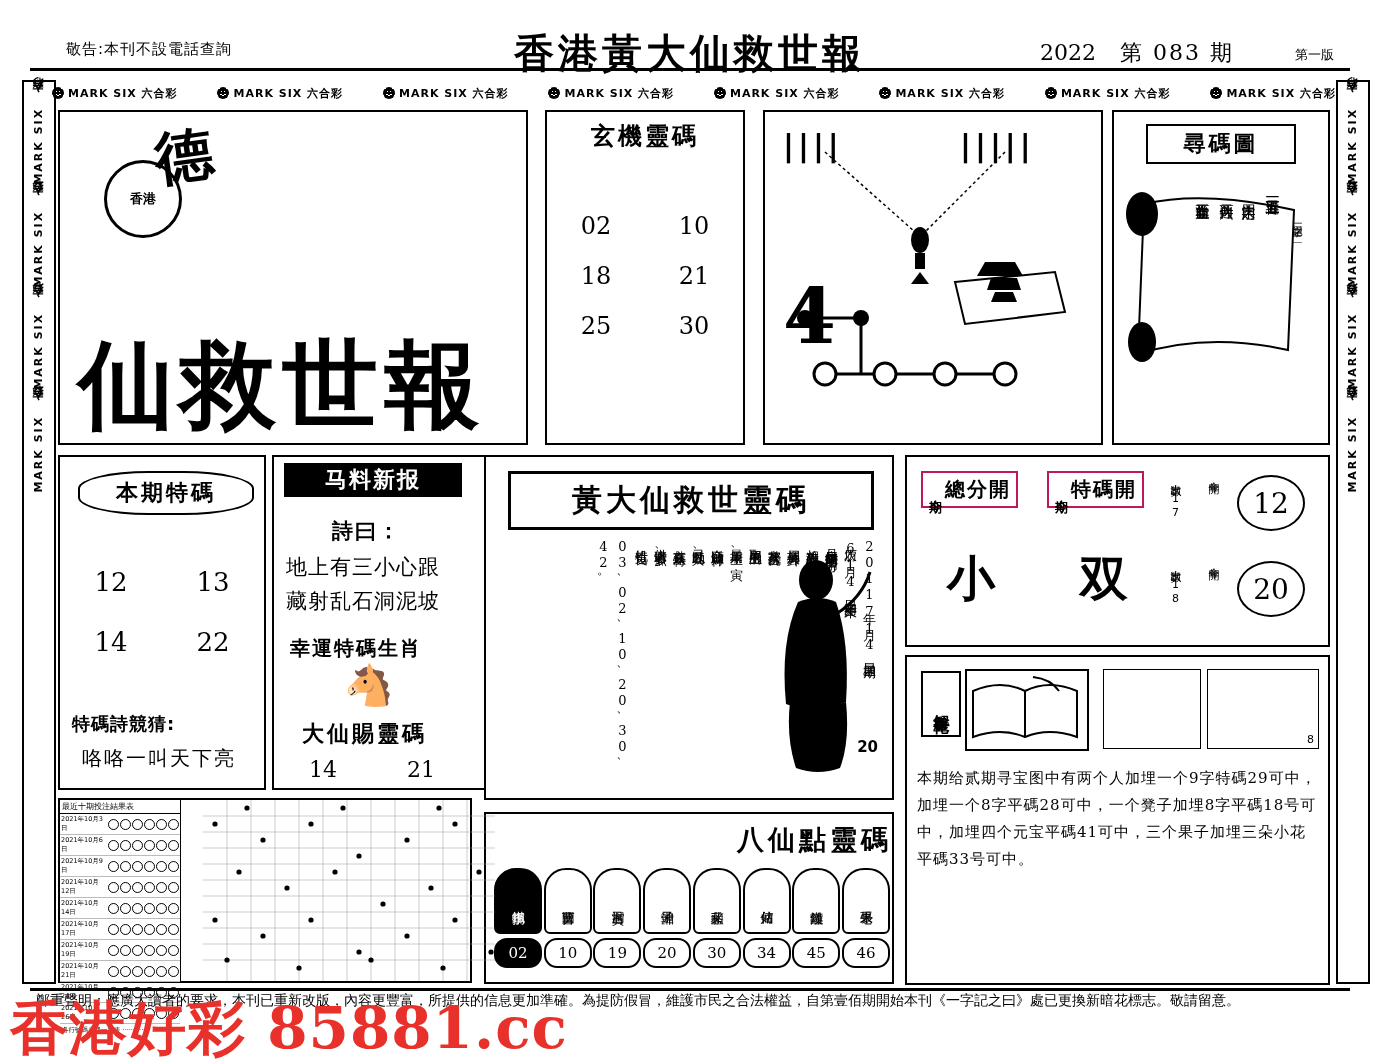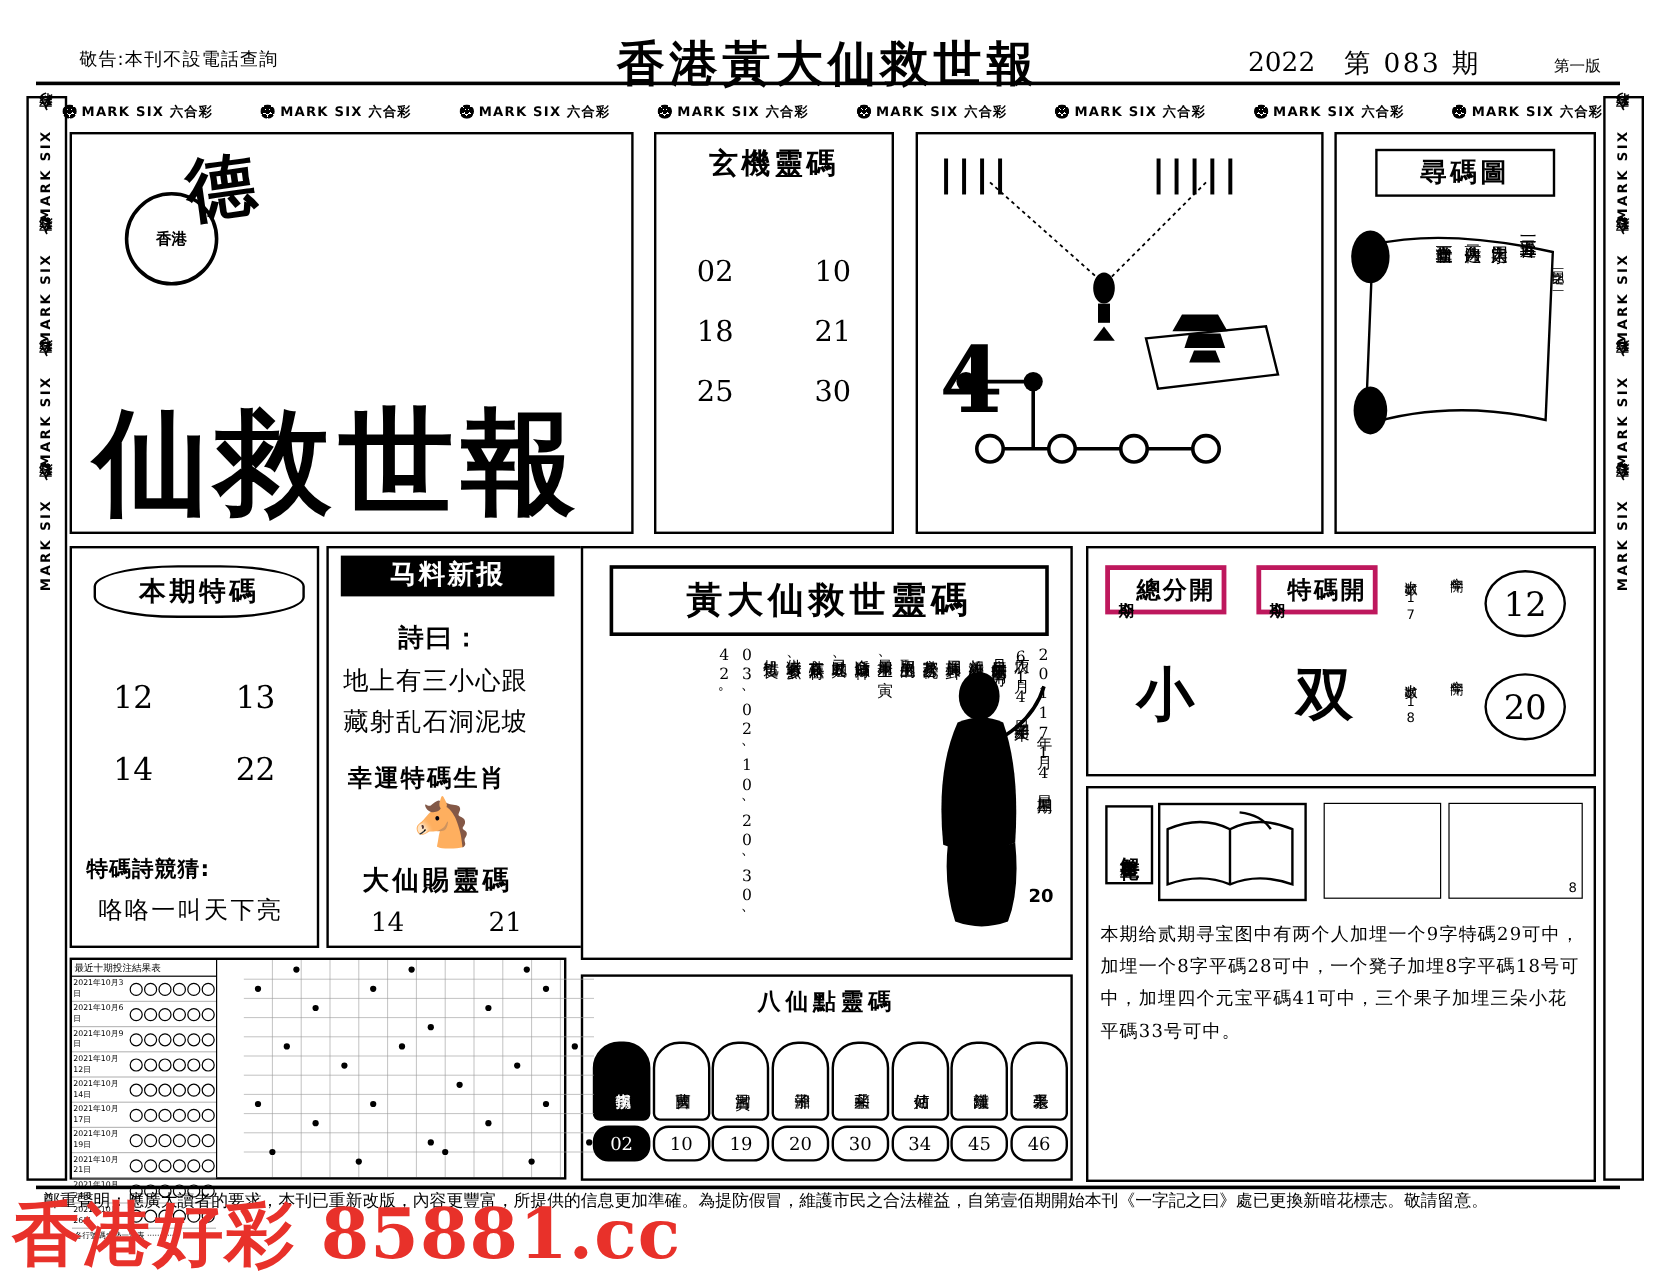--- a/index.html
+++ b/index.html
@@ -79,31 +79,31 @@
   
   #article-box{left:484px;top:455px;width:410px;height:345px;}
   .art-title{position:absolute;left:22px;top:14px;width:360px;border:3px solid #000;text-align:center;font-size:30px;font-weight:bold;letter-spacing:4px;padding:6px 0;font-family:"DejaVu Serif",serif;}
   .art-cols{position:absolute;left:18px;top:82px;width:374px;height:250px;display:flex;flex-direction:row-reverse;gap:2px;}
   .art-col{writing-mode:vertical-rl;text-orientation:upright;font-size:13px;line-height:17px;letter-spacing:1px;font-family:"DejaVu Serif",serif;height:245px;}
   .art-fig{position:absolute;right:14px;top:95px;width:120px;height:225px;}
   .art-num{position:absolute;right:14px;bottom:42px;font-size:15px;font-weight:bold;}
 
   
   #eight-box{left:484px;top:812px;width:410px;height:172px;}
-  .eight-title{position:absolute;left:0;top:8px;width:406px;text-align:center;font-size:19px;font-weight:bold;letter-spacing:4px;font-family:"DejaVu Serif",serif;}
+  .eight-title{position:absolute;left:0;top:8px;width:406px;text-align:right;font-size:27px;font-weight:bold;letter-spacing:4px;font-family:"DejaVu Serif",serif;}
   .eight-row{position:absolute;left:8px;top:54px;width:392px;display:flex;justify-content:space-between;}
   .imm{width:44px;}
   .imm .cap{width:44px;height:62px;border:2px solid #000;border-radius:22px 22px 6px 6px;display:flex;align-items:center;justify-content:center;font-size:13px;line-height:14px;text-align:center;writing-mode:vertical-rl;text-orientation:upright;letter-spacing:0px;}
   .imm .num{margin-top:4px;width:44px;height:26px;border:2px solid #000;border-radius:13px;display:flex;align-items:center;justify-content:center;font-size:15px;font-family:"DejaVu Serif",serif;}
   .imm.dark .cap{background:#000;color:#fff;}
   .imm.dark .num{background:#000;color:#fff;}
 
   
   #totals-box{left:905px;top:455px;width:425px;height:192px;}
-  .tag{position:absolute;border:4px solid #be185d;padding:3px 5px;display:flex;align-items:center;font-size:14px;font-weight:bold;}
+  .tag{position:absolute;border:2px solid #be185d;padding:3px 5px;display:flex;align-items:center;font-size:14px;font-weight:bold;}
   .tag .tcn{writing-mode:vertical-rl;text-orientation:upright;font-size:13px;line-height:14px;margin-right:3px;}
   .tag .tbig{font-size:20px;letter-spacing:2px;}
   .totals-result{position:absolute;left:40px;top:90px;font-size:48px;font-weight:bold;letter-spacing:34px;font-family:"DejaVu Serif",serif;}
   .circlenum{position:absolute;width:64px;height:52px;border:2px solid #000;border-radius:50%;display:flex;align-items:center;justify-content:center;font-size:28px;font-family:"DejaVu Serif",serif;}
   .smalltag{position:absolute;font-size:11px;writing-mode:vertical-rl;text-orientation:upright;line-height:13px;letter-spacing:1px;}
 
   
   #analysis-box{left:905px;top:655px;width:425px;height:330px;}
   .ana-badge{position:absolute;left:14px;top:14px;width:36px;height:62px;border:2px solid #000;display:flex;align-items:center;justify-content:center;writing-mode:vertical-rl;text-orientation:upright;font-size:16px;font-weight:bold;letter-spacing:2px;}
   .ana-text{position:absolute;left:10px;top:108px;width:405px;font-size:15px;line-height:27px;letter-spacing:1px;font-family:"DejaVu Serif",serif;}

